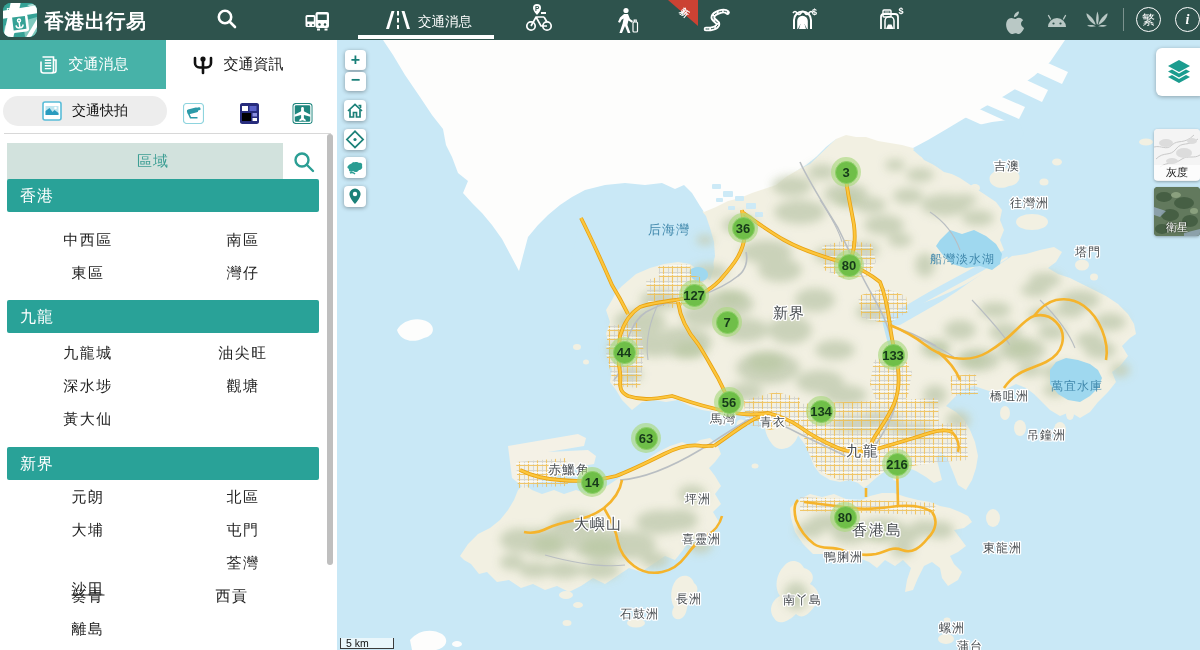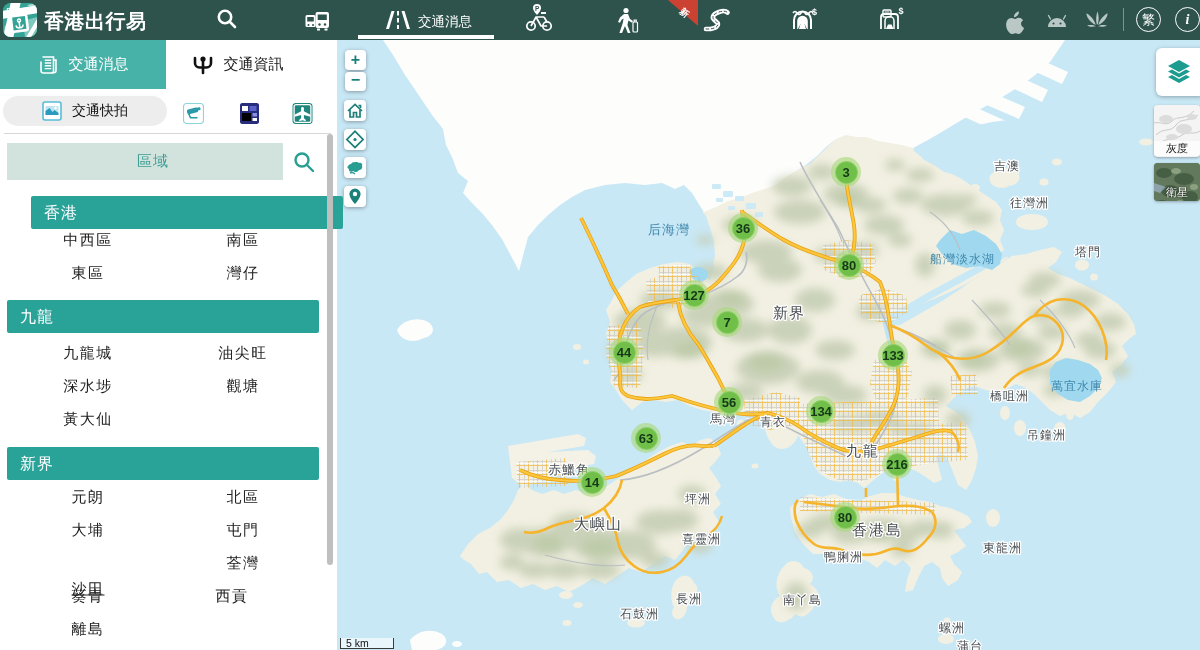--- a/index.html
+++ b/index.html
@@ -18,21 +18,21 @@
 #pill{position:absolute;left:3px;top:56px;width:164px;height:30px;background:#ededed;border-radius:15px;display:flex;align-items:center;justify-content:center;gap:10px;font-size:14px;color:#111;}
 .sqico{position:absolute;top:63px;width:21px;height:21px;border-radius:3px;}
 #divider1{position:absolute;left:4px;top:93px;width:327px;height:1px;background:#d8d8d8;}
 #searchbox{position:absolute;left:7px;top:103px;width:276px;height:37px;background:#d2e2dd;display:flex;align-items:center;justify-content:center;padding-left:16px;color:#3d9e94;font-size:15px;letter-spacing:1px;}
 .secbar{position:absolute;left:7px;width:312px;height:33px;background:#29a298;border-radius:2px;color:#fff;font-size:16px;line-height:33px;padding-left:13px;letter-spacing:1px;}
 .item{position:absolute;font-size:15px;color:#222;letter-spacing:1.5px;transform:translate(-50%,-50%);white-space:nowrap;}
 #sthumb{position:absolute;left:327px;top:94px;width:6px;height:431px;background:#bfbfbf;border-radius:3px;}
 #map{position:absolute;left:337px;top:40px;width:863px;height:610px;background:#c9e8f6;}
 .mbtn{position:absolute;background:#fff;border-radius:4px;box-shadow:0 1px 4px rgba(0,0,0,.35);}
 #layers{position:absolute;left:819px;top:8px;width:46px;height:48px;background:#fff;border-radius:6px 0 0 6px;box-shadow:0 1px 4px rgba(0,0,0,.3);display:flex;align-items:center;justify-content:center;}
-.thumb{position:absolute;left:817px;width:46px;height:52px;border-radius:4px;overflow:hidden;box-shadow:0 1px 3px rgba(0,0,0,.3);}
+.thumb{position:absolute;left:817px;width:46px;height:52px;border-radius:4px;overflow:hidden;box-shadow:0 1px 3px rgba(0,0,0,.3);margin-top:24px;}
 .mk{position:absolute;transform:translate(-50%,-50%);width:30px;height:30px;border-radius:50%;background:rgba(170,217,128,.65);display:flex;align-items:center;justify-content:center;}
 .mki{width:23px;height:23px;border-radius:50%;background:#6fbf48;border:1px solid #8ed068;display:flex;align-items:center;justify-content:center;font-size:13px;font-weight:bold;color:#16391a;}
 #scale{position:absolute;left:3px;top:598px;width:54px;height:11px;border:1.5px solid #3b3b3b;border-top:none;background:rgba(255,255,255,.6);font-size:10.5px;line-height:10px;padding-left:5px;color:#111;}
 </style>
 </head>
 <body>
 <div id="map">
 <svg id="msvg" width="863" height="610" viewBox="337 40 863 610">
 <defs>
 <filter id="bl5" x="-40%" y="-40%" width="180%" height="180%">
@@ -385,21 +385,21 @@
           <path d="M6 38 C14 32 20 36 28 30 C34 26 40 30 46 26"></path>
         </g>
         <g fill="#dcdcdc">
           <ellipse cx="12" cy="14" rx="7" ry="4"></ellipse>
           <ellipse cx="30" cy="24" rx="8" ry="5"></ellipse>
           <ellipse cx="38" cy="12" rx="5" ry="3"></ellipse>
           <ellipse cx="18" cy="32" rx="6" ry="3"></ellipse>
         </g>
       </svg>
 <div style="position:absolute;bottom:1px;width:100%;text-align:center;font-size:11px;color:#222;background:rgba(255,255,255,.75);">灰度</div></div>
-<div class="thumb" style="top:123px;height:38px;background:#4e6b4a;">
+<div class="thumb" style="top:123px;height:49px;background:#4e6b4a;">
 <svg width="46" height="52" viewBox="0 0 46 52">
         <rect width="46" height="52" fill="#62795d"></rect>
         <g fill="#465f44">
           <ellipse cx="10" cy="10" rx="8" ry="5"></ellipse>
           <ellipse cx="30" cy="16" rx="10" ry="6"></ellipse>
           <ellipse cx="16" cy="28" rx="9" ry="6"></ellipse>
           <ellipse cx="36" cy="34" rx="8" ry="6"></ellipse>
           <ellipse cx="8" cy="42" rx="7" ry="5"></ellipse>
         </g>
         <g fill="#8aa07e">
@@ -593,21 +593,21 @@
       <path d="M10 4 c.9 0 1.4 .7 1.4 1.6 l0 2.6 6.6 3.6 0 2 -6.6 -1.9 0 3.4 1.8 1.5 0 1.5 -3.2 -1 -3.2 1 0 -1.5 1.8 -1.5 0 -3.4 -6.6 1.9 0 -2 6.6 -3.6 0 -2.6 c0 -.9 .5 -1.6 1.4 -1.6 z" fill="#fff"></path>
     </svg>
 <div id="divider1"></div>
 <div id="searchbox">區域</div>
 <svg style="position:absolute;left:292px;top:110px;" width="24" height="24" viewBox="0 0 24 24">
       <g stroke="#2b9e94" stroke-width="2.4" fill="none" stroke-linecap="round">
         <circle cx="10" cy="10" r="6.5"></circle>
         <path d="M15 15 L21 21"></path>
       </g>
     </svg>
-<div class="secbar" style="top:156px;margin-left:24px;">香港</div>
+<div class="secbar" style="top:139px;">香港</div>
 <div class="item" style="left:88px;top:200px;">中西區</div>
 <div class="item" style="left:243px;top:200px;">南區</div>
 <div class="item" style="left:88px;top:233px;">東區</div>
 <div class="item" style="left:243px;top:233px;">灣仔</div>
 <div class="secbar" style="top:260px;">九龍</div>
 <div class="item" style="left:88px;top:313px;">九龍城</div>
 <div class="item" style="left:243px;top:313px;">油尖旺</div>
 <div class="item" style="left:88px;top:346px;">深水埗</div>
 <div class="item" style="left:243px;top:346px;">觀塘</div>
 <div class="item" style="left:88px;top:379px;">黃大仙</div>

